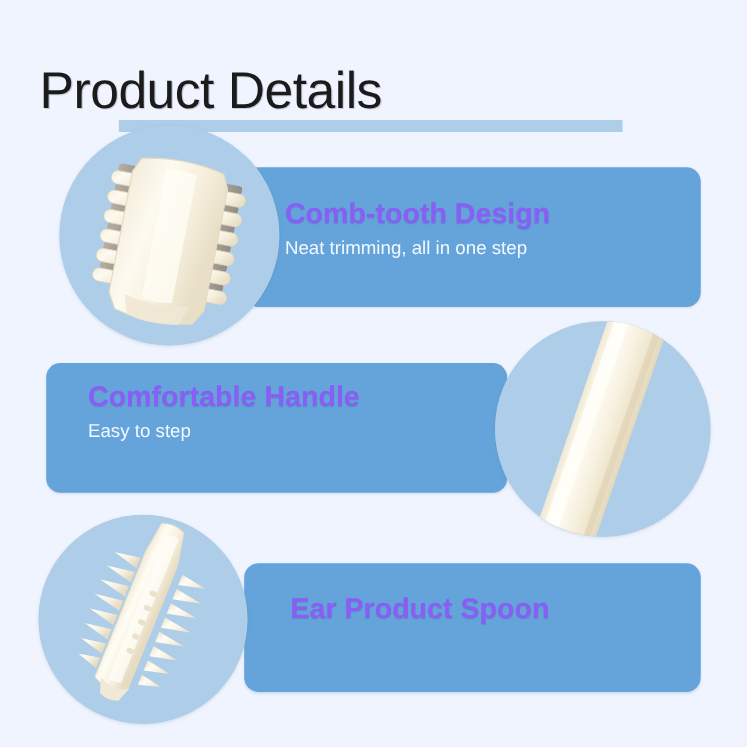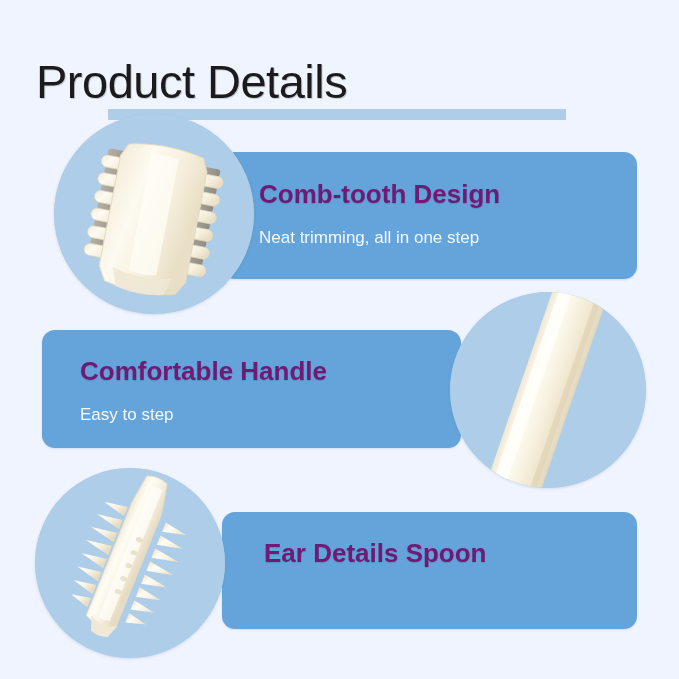--- a/index.html
+++ b/index.html
@@ -67,51 +67,51 @@
   }
   .card-text {
     position: absolute;
     left: 0;
     top: 0;
   }
   .card-title {
     font-size: 26px;
     line-height: 32px;
     font-weight: bold;
-    color: #701a75;
+    color: #8b5cf6;
     white-space: nowrap;
     text-shadow: 0 1px 1px rgba(50,90,130,0.28);
   }
   .card-sub {
     font-size: 17px;
     line-height: 24px;
     font-weight: normal;
     color: #f4f9ff;
     white-space: nowrap;
-    margin-top: 16px;
+    margin-top: 4px;
   }
 
   
   .bubble {
     position: absolute;
     border-radius: 50%;
     background: #aecde8;
     overflow: hidden;
     box-shadow: 0 1px 3px rgba(90,130,170,0.22);
   }
   .bubble svg { display: block; }
 
   
   #feature-1 .card   { left: 222px; top: 152px; width: 415px; height: 127px; }
   #feature-1 .card-text { left: 259px; top: 178px; }
   #feature-1 .bubble { left: 54px;  top: 114px; width: 200px; height: 200px; }
 
   
   #feature-2 .card   { left: 42px;  top: 330px; width: 419px; height: 118px; }
-  #feature-2 .card-text { left: 80px; top: 355px; }
+  #feature-2 .card-text { left: 80px; top: 344px; }
   #feature-2 .bubble { left: 450px; top: 292px; width: 196px; height: 196px; }
 
   
   #feature-3 .card   { left: 222px; top: 512px; width: 415px; height: 117px; }
   #feature-3 .card-text { left: 264px; top: 537px; }
   #feature-3 .bubble { left: 35px;  top: 468px; width: 190px; height: 190px; }
 </style>
 </head>
 <body>
 
@@ -271,17 +271,17 @@
             <ellipse cx="95" cy="112" rx="3.5" ry="2.5"></ellipse>
             <ellipse cx="95" cy="126" rx="3.5" ry="2.5"></ellipse>
           </g>
 
           <path d="M79 158 q16 9 28 0 l-5 14 q-9 4 -18 0 z" fill="#f1e9d6"></path>
         </g>
       </svg>
     </div>
 
     <div class="card-text">
-      <div class="card-title">Ear Details Spoon</div>
+      <div class="card-title">Ear Product Spoon</div>
     </div>
   </div>
 
 </div>
 
 </body></html>

